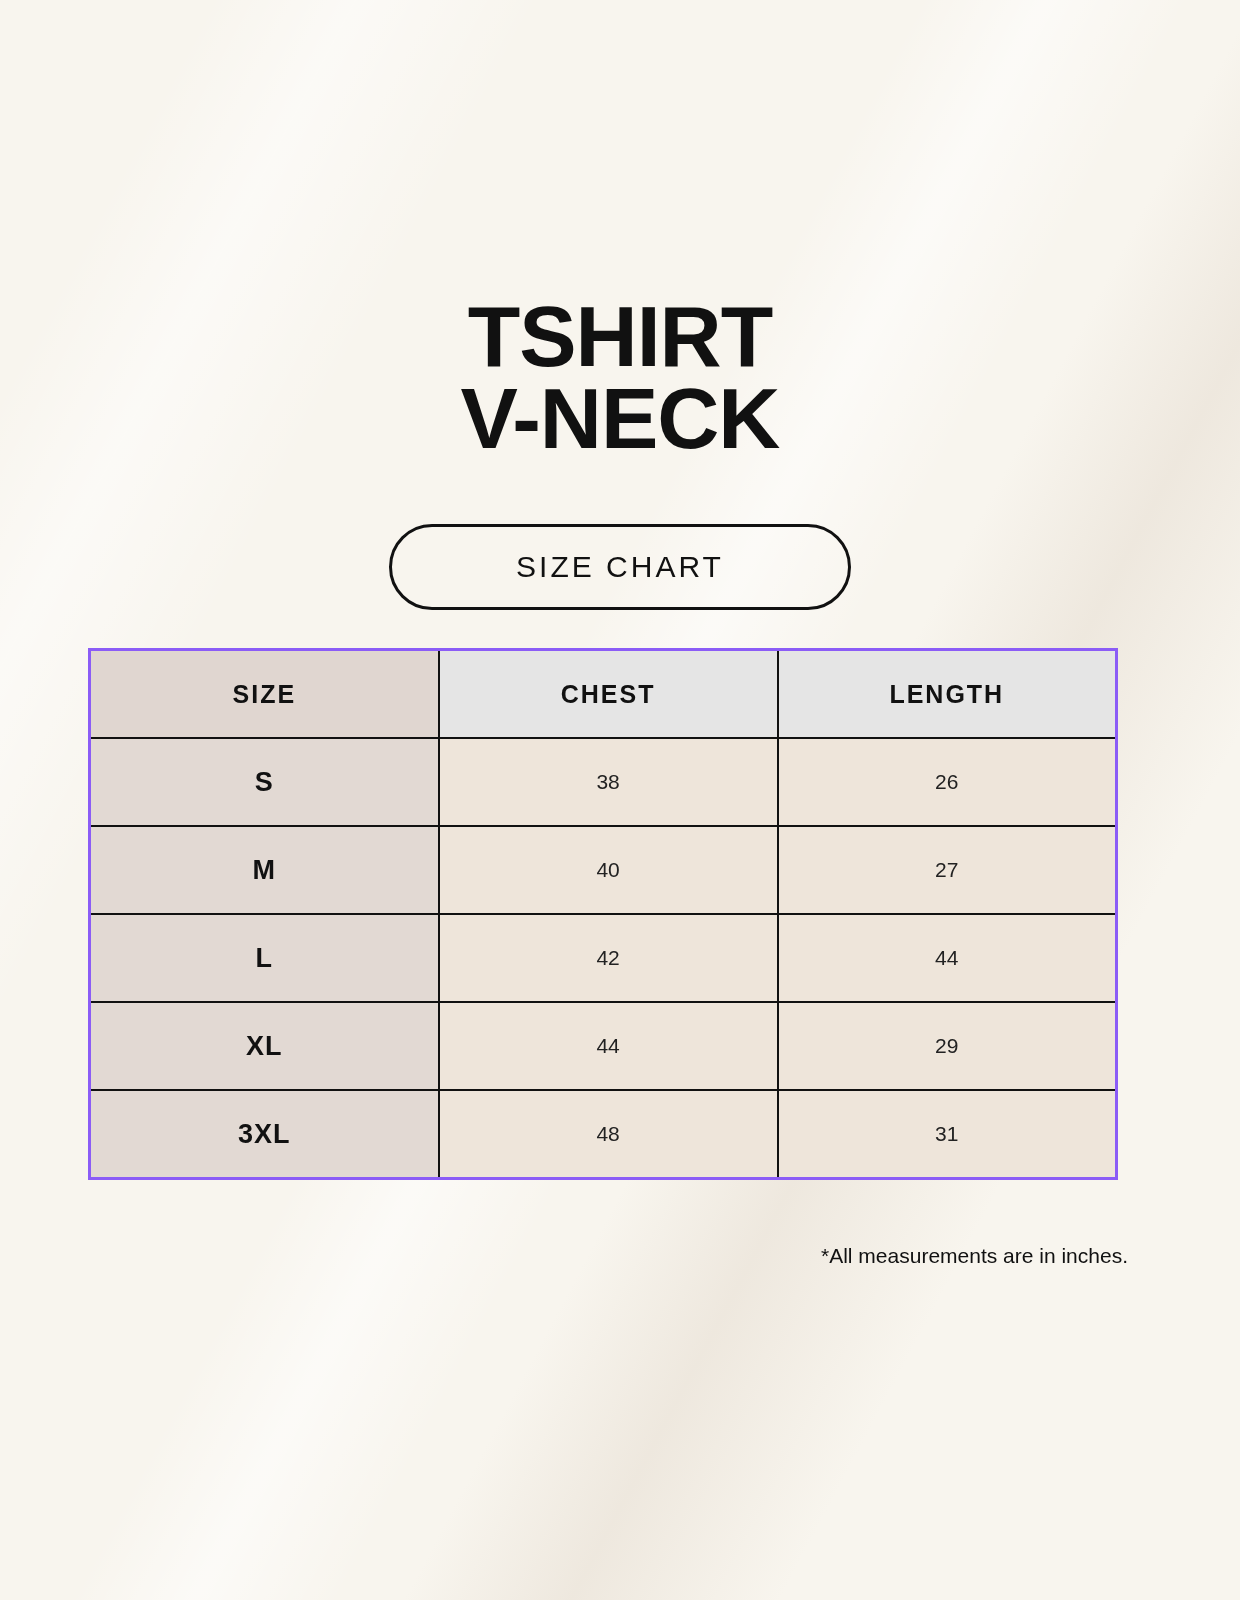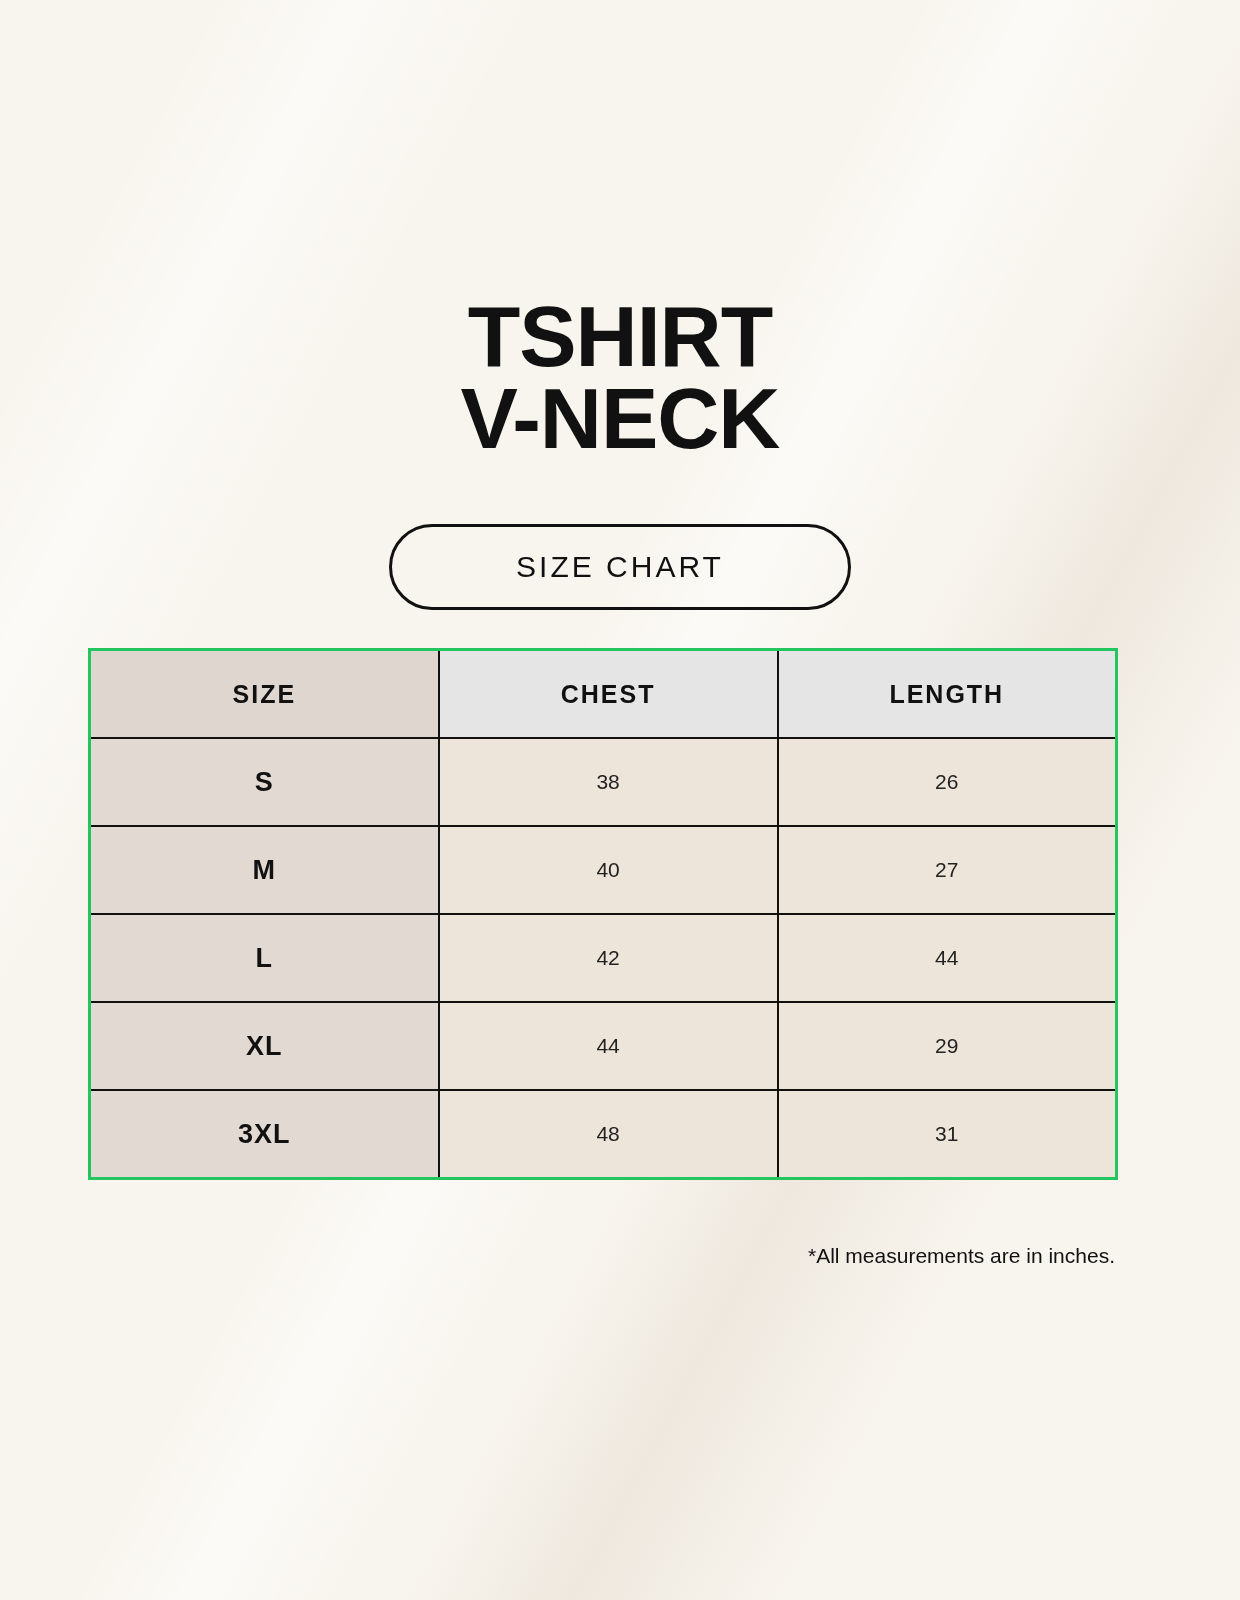--- a/index.html
+++ b/index.html
@@ -74,21 +74,21 @@
     position: absolute;
     top: 648px;
     left: 88px;
     width: 1030px;
   }
 
   table.size-chart {
     border-collapse: collapse;
     width: 100%;
     table-layout: fixed;
-    border: 3px solid #22c55e;
+    border: 3px solid #8b5cf6;
     padding-left: 31px;
   }
   table.size-chart td, table.size-chart th {
     border: 2px solid #111111;
     height: 86px;
     text-align: center;
     vertical-align: middle;
     padding: 0;
   }
   col.col-size { width: 34%; }
@@ -119,21 +119,21 @@
   td.cell-value {
     background: #eee5da;
     font-size: 21px;
     font-weight: 400;
     color: #222222;
   }
 
   .footnote {
     position: absolute;
     top: 1244px;
-    right: 125px;
+    right: 112px;
     font-size: 21px;
     font-weight: 500;
     color: #111111;
   }
 </style>
 </head>
 <body>
 
 <div class="bg-layer"></div>
 

